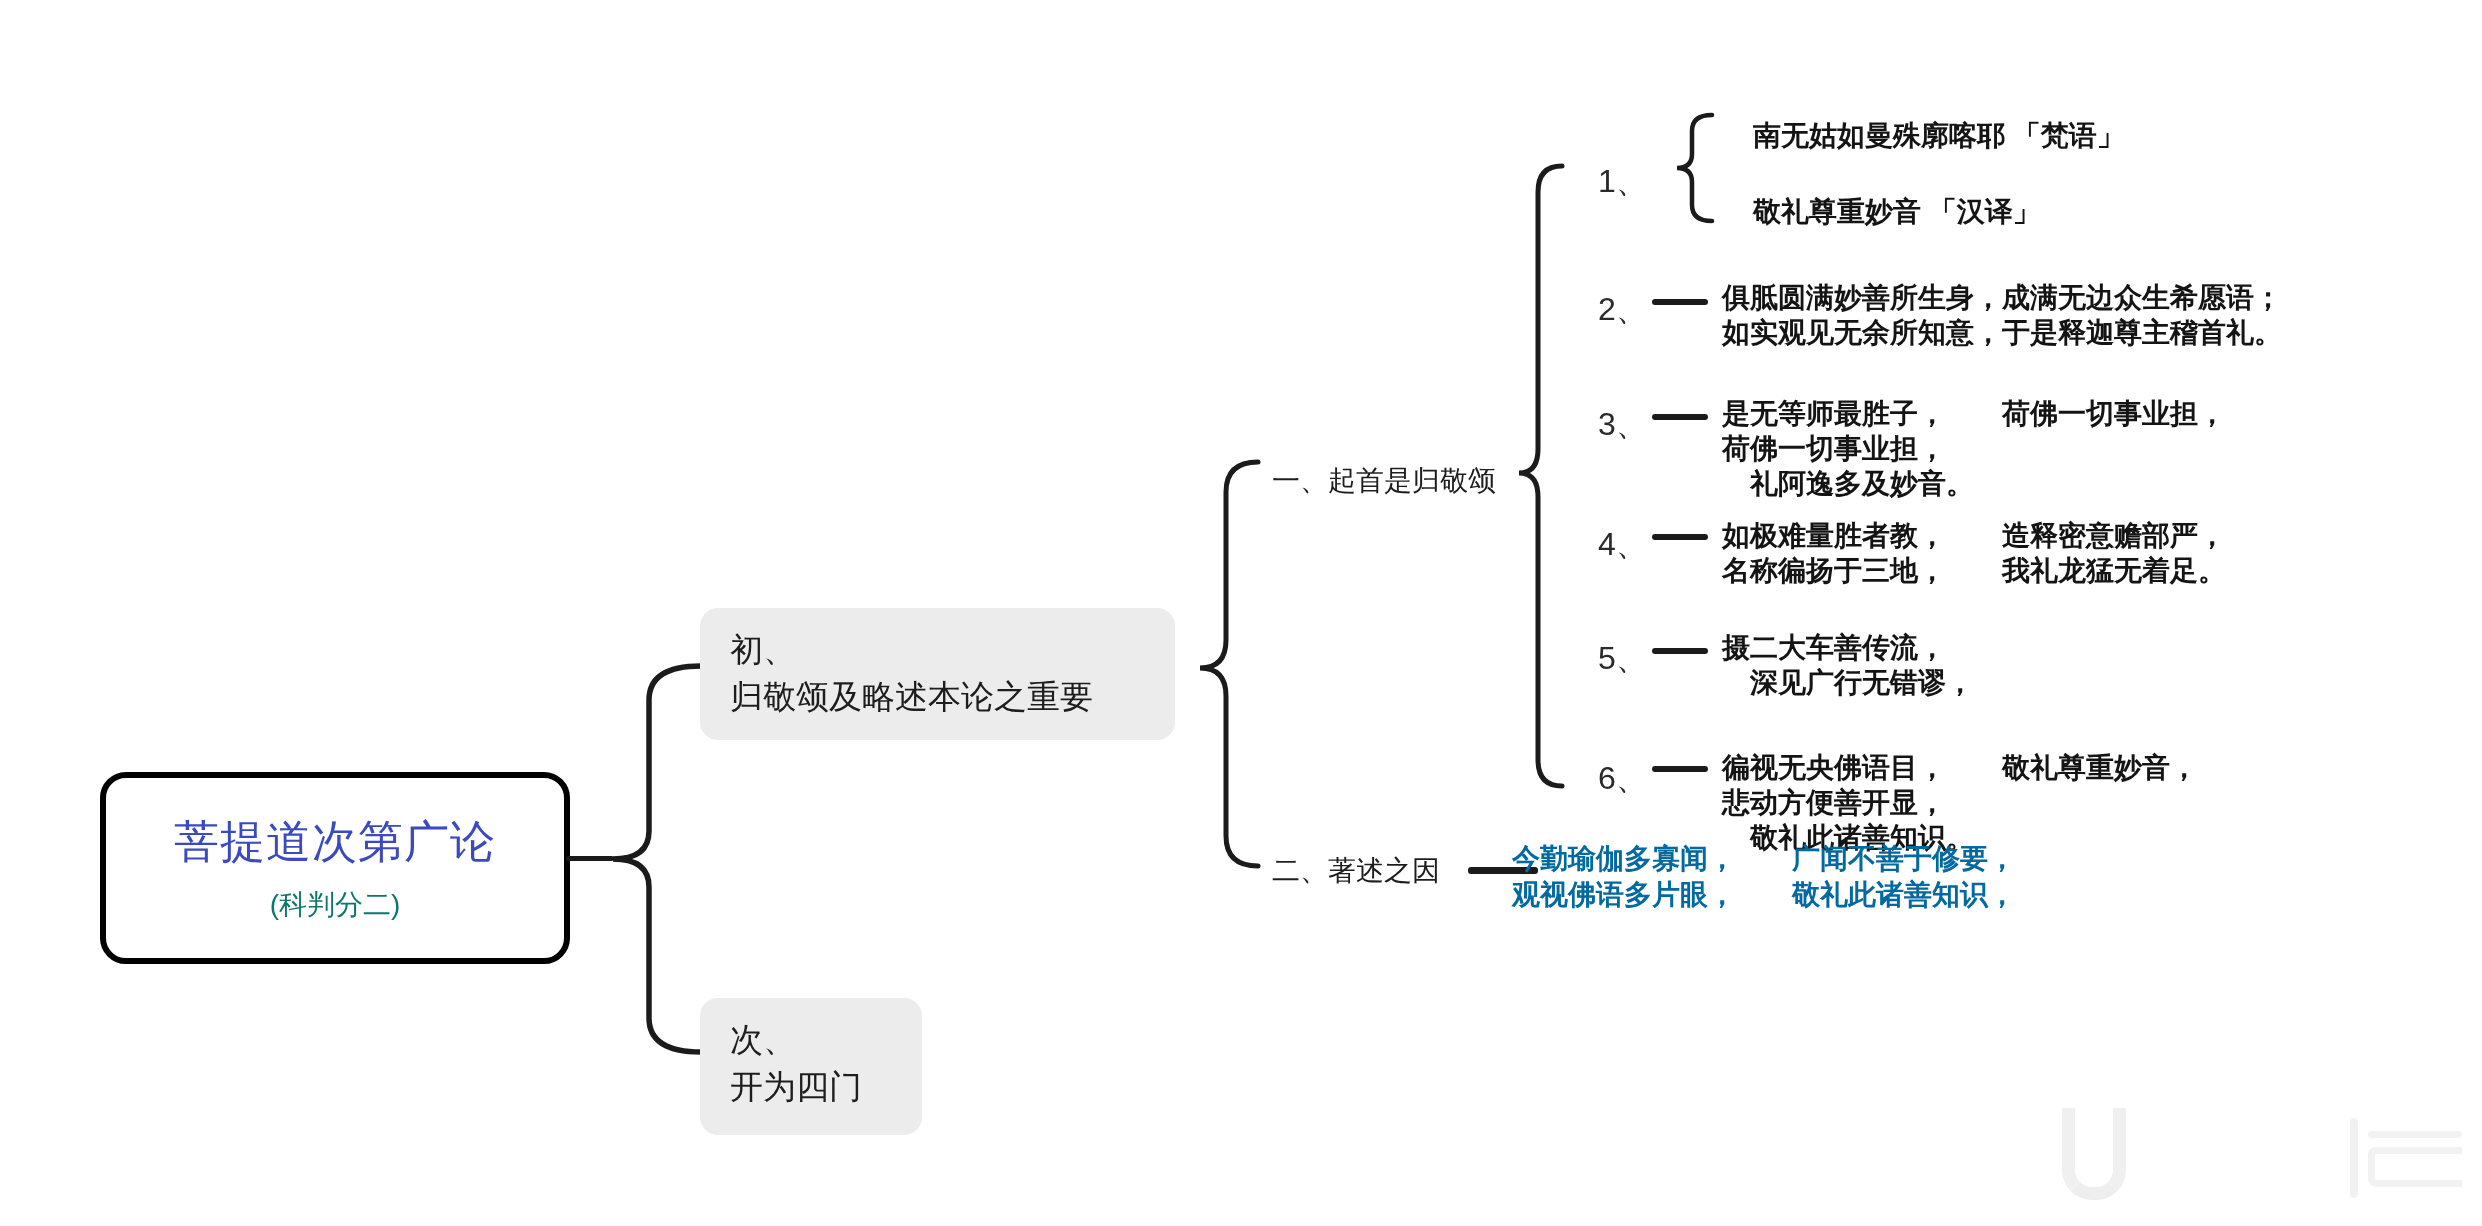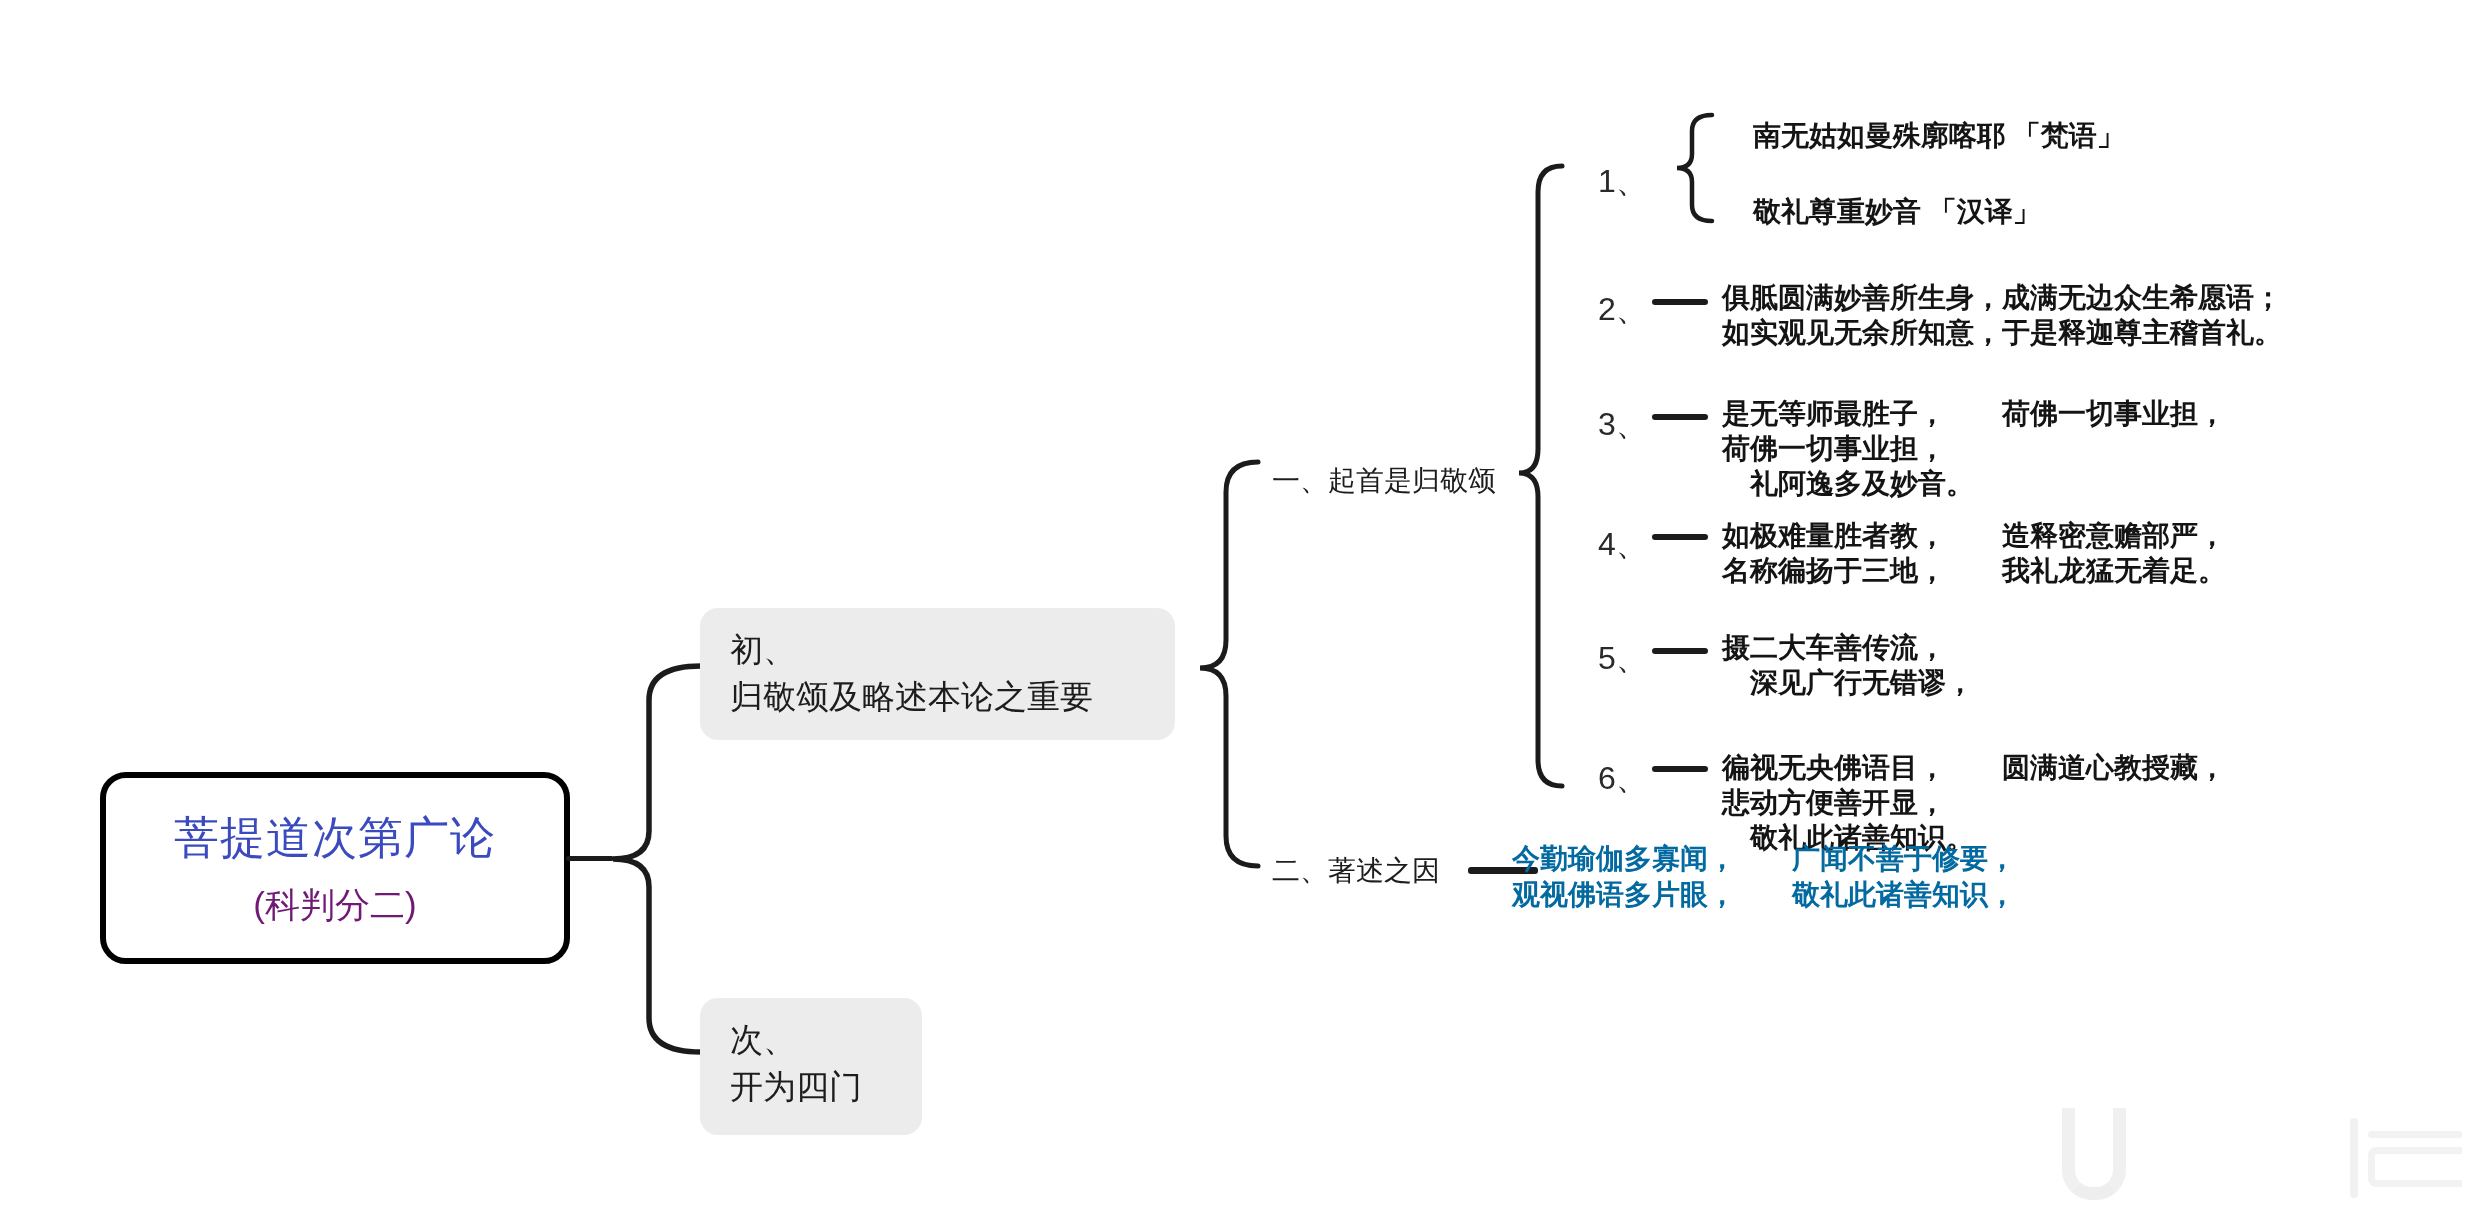--- a/index.html
+++ b/index.html
@@ -8,21 +8,21 @@
     font-family:"Liberation Sans","DejaVu Sans",sans-serif;color:#1b1b1b;
   }
   
   .node-root{
     position:absolute;left:100px;top:772px;width:470px;height:192px;
     border:6px solid #000000;border-radius:26px;background:#fff;
     display:flex;flex-direction:column;align-items:center;justify-content:center;
     box-sizing:border-box;gap:14px;
   }
   .root-title{font-size:45px;color:#3b4bbf;letter-spacing:1px;font-weight:500;}
-  .root-sub{font-size:35px;color:#701a75;font-weight:400;}
+  .root-sub{font-size:28px;color:#0f766e;font-weight:400;}
   
   .node-gray{
     position:absolute;background:#ececec;border-radius:18px;box-sizing:border-box;
     padding:18px 30px;font-size:33px;line-height:47px;color:#1d1d1d;font-weight:400;
   }
   .node-gray div{white-space:pre;}
   
   .branch-label{position:absolute;font-size:28px;font-weight:500;color:#1d1d1d;white-space:pre;}
   
   .vnum{position:absolute;left:1598px;font-size:32px;font-weight:400;color:#2a2a2a;}
@@ -117,21 +117,21 @@
   <div class="vnum" style="top:637px;">5、</div>
   <div class="dash" style="left:1652px;top:648px;width:56px;height:6px;"></div>
   <div class="verse" style="top:630px;">
     <div>摄二大车善传流，</div>
     <div>　深见广行无错谬，</div>
   </div>
 
   <div class="vnum" style="top:757px;">6、</div>
   <div class="dash" style="left:1652px;top:766px;width:56px;height:6px;"></div>
   <div class="verse" style="top:750px;">
-    <div>徧视无央佛语目，　　圆满道心教授藏，</div>
+    <div>徧视无央佛语目，　　敬礼尊重妙音，</div>
     <div>悲动方便善开显，</div>
     <div>　敬礼此诸善知识。</div>
   </div>
 
   <div class="branch-label" style="left:1272px;top:852px;">二、著述之因</div>
   <div class="dash" style="left:1468px;top:867px;width:70px;height:7px;"></div>
   <div class="reason-lines">
     <div>今勤瑜伽多寡闻，　　广闻不善于修要，</div>
     <div>观视佛语多片眼，　　敬礼此诸善知识，</div>
   </div>

